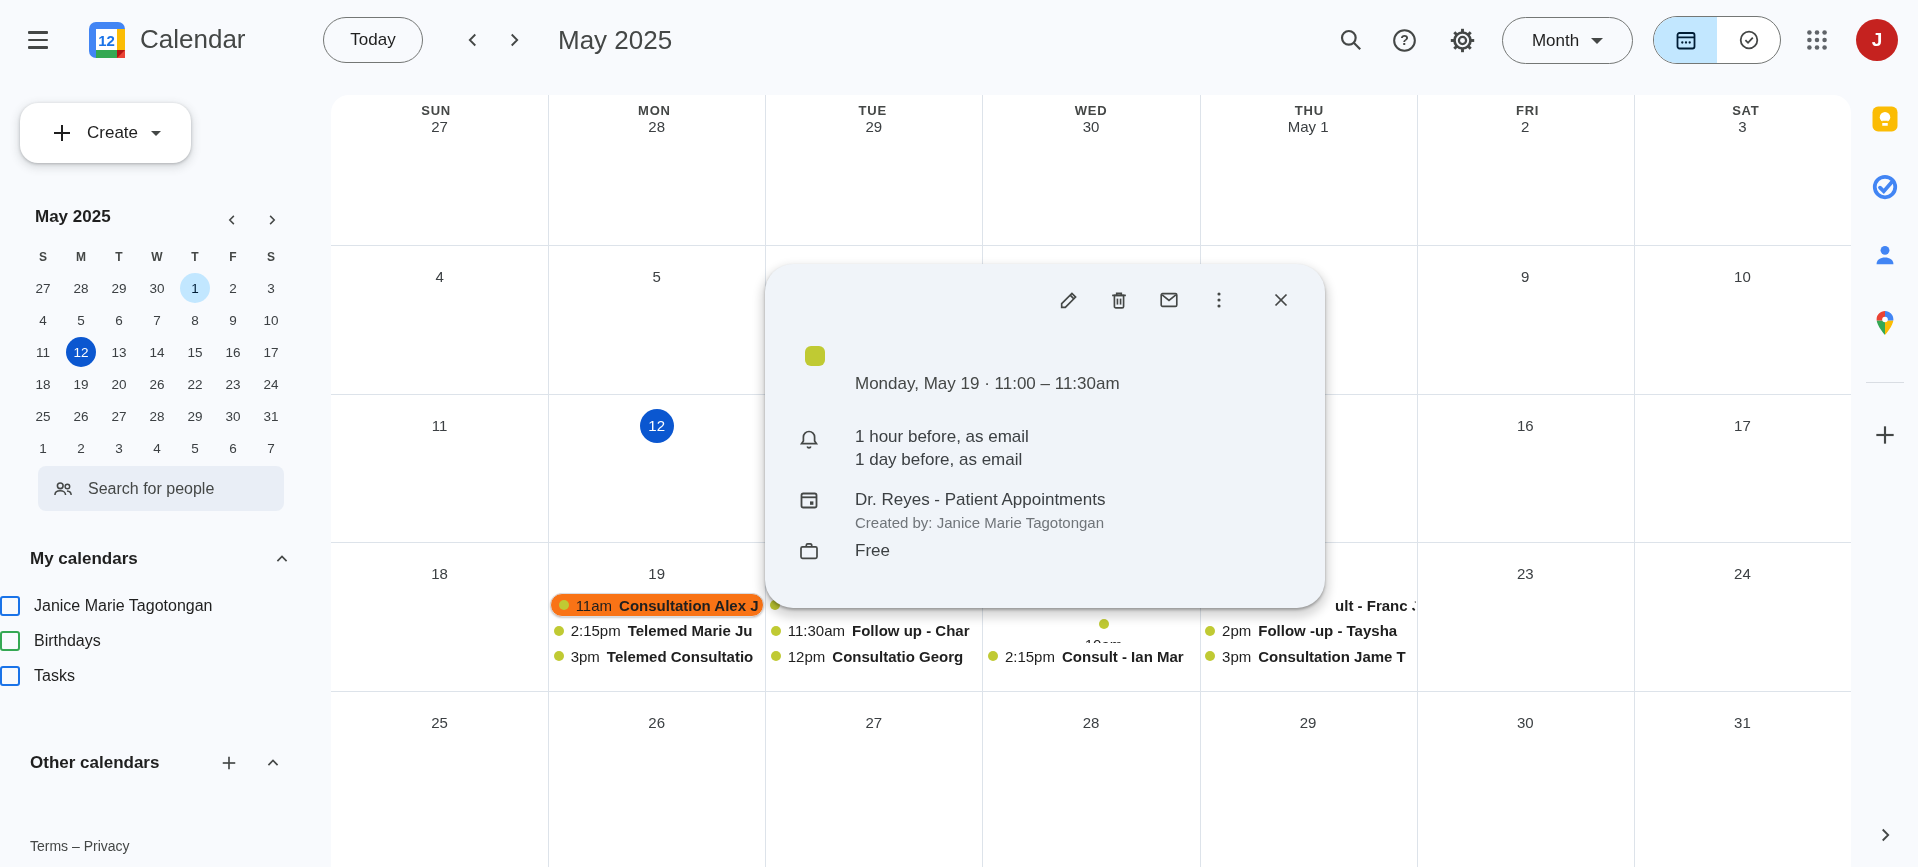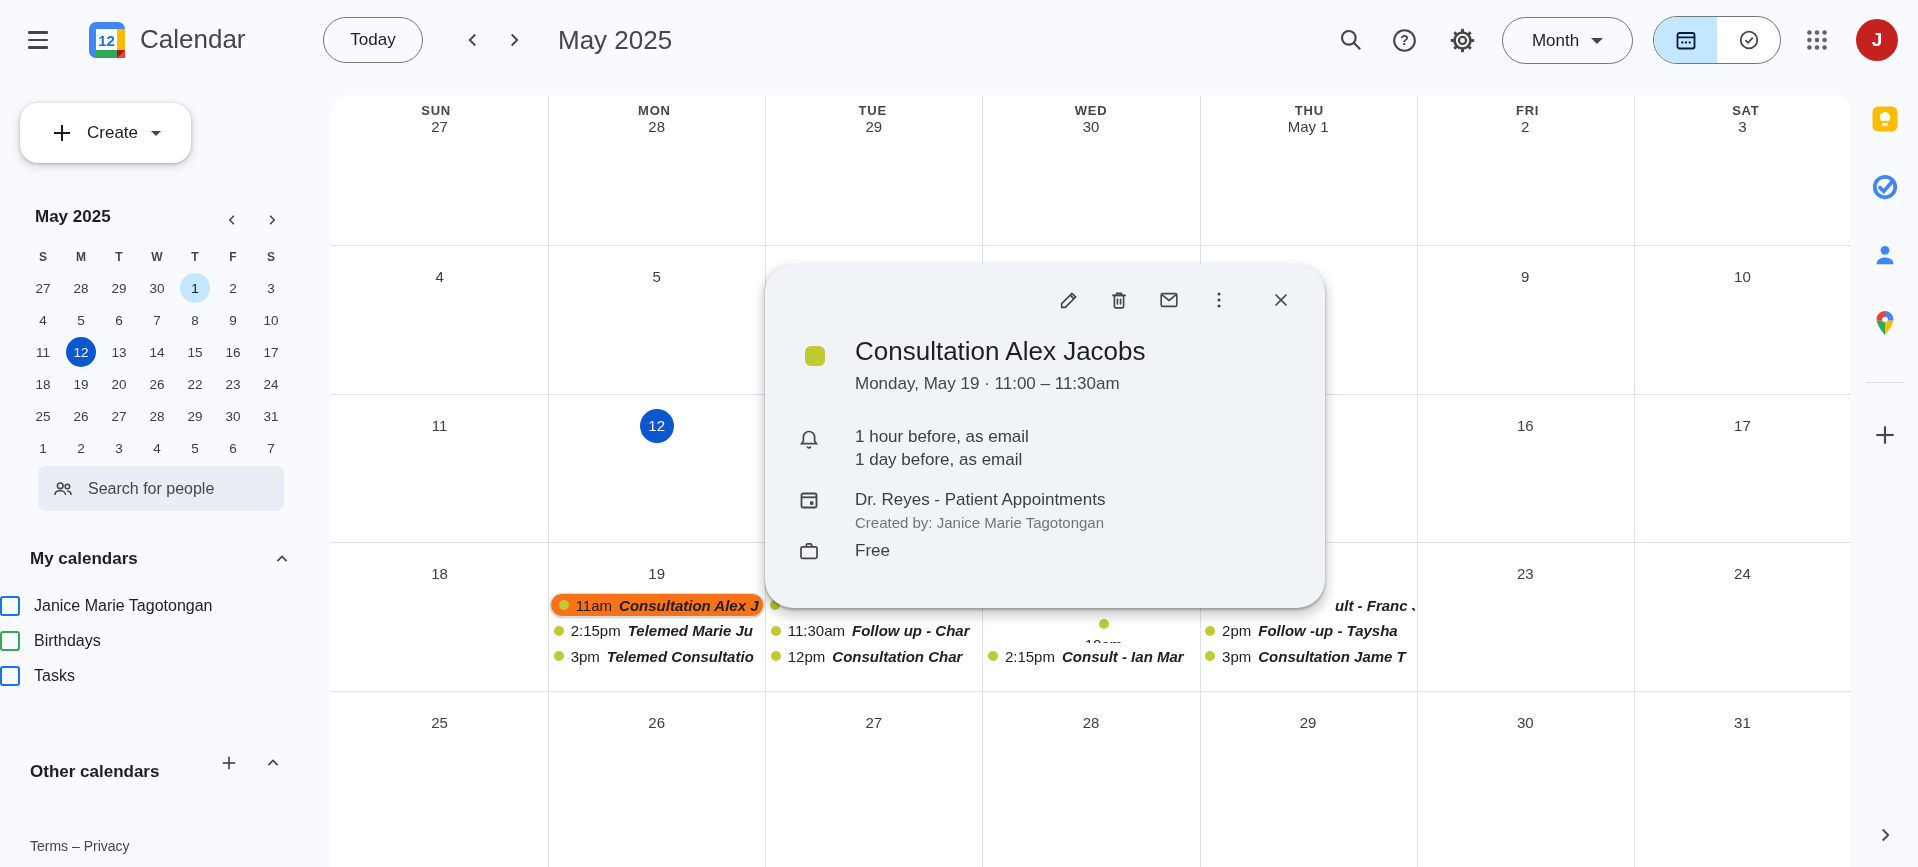--- a/index.html
+++ b/index.html
@@ -45,21 +45,21 @@
   .mc-head, .mc-grid { position:absolute; left:24px; display:grid; grid-template-columns:repeat(7,38px); }
   .mc-head { top:242px; }
   .mc-h { height:30px; display:flex; align-items:center; justify-content:center; font-size:12px; color:#444746; font-weight:700; }
   .mc-grid { top:272px; }
   .mc-cell { height:32px; display:flex; align-items:center; justify-content:center; }
   .mc-num { width:30px; height:30px; border-radius:50%; display:flex; align-items:center; justify-content:center; font-size:13.5px; color:#3c4043; }
   .mc-cell.today .mc-num { background:#0b57d0; color:#fff; }
   .mc-cell.sel .mc-num { background:#c2e7ff; color:#001d35; }
   .search-people { position:absolute; left:38px; top:466px; width:246px; height:45px; background:#e9eef6; border-radius:8px;
     display:flex; align-items:center; gap:14px; padding-left:14px; font-size:16px; color:#444746; }
-  .section-head { position:absolute; left:30px; width:262px; display:flex; align-items:flex-end; justify-content:space-between; font-size:17px; font-weight:700; color:#1f1f1f; }
+  .section-head { position:absolute; left:30px; width:262px; display:flex; align-items:center; justify-content:space-between; font-size:17px; font-weight:700; color:#1f1f1f; }
   .mycals-head { top:549px; }
   .cal-list { position:absolute; left:0; top:588px; width:300px; }
   .cal-row { height:35px; display:flex; align-items:center; gap:14px; }
   .cbx { width:20px; height:20px; border:2px solid #1a73e8; border-radius:3px; flex:0 0 auto; display:flex; align-items:center; justify-content:center; }
   .cbx .tick { width:16px; height:16px; visibility:hidden; }
   .cbx.on .tick { visibility:visible; }
   .tick polyline { fill:none; stroke:#fff; stroke-width:3.4; }
   .cal-name { font-size:16px; color:#1f1f1f; white-space:nowrap; overflow:hidden; max-width:215px; }
   .othercals-head { top:744px; }
   .oc-actions { display:flex; align-items:center; gap:6px; }
@@ -73,21 +73,21 @@
   .dh-row { position:absolute; left:0; top:8px; width:100%; display:grid; grid-template-columns:repeat(7,1fr);gap:8px; }
   .dh-item { text-align:center; font-size:13px; letter-spacing:.8px; font-weight:700; color:#444746; }
   .cells { position:absolute; inset:0; display:grid; grid-template-columns:repeat(7,1fr); grid-template-rows:150px 149px 148px 149px 176px; }
   .cell { display:flex; justify-content:center; align-items:flex-start; padding-top:21px; }
   .num { min-width:24px; height:22px; line-height:22px; text-align:center; font-size:15px; color:#3c4043; border-radius:14px; }
   .cell.today .num { width:34px; height:34px; line-height:34px; border-radius:50%; background:#0b57d0; color:#fff; margin-top:-6px; }
   .events-layer { position:absolute; left:0; top:447px; width:100%; height:149px; z-index:5; }
   .event { position:absolute; width:215px; height:24px; display:flex; align-items:center; gap:7px; padding:0 6px 0 4px;
     font-size:15px; color:#1f1f1f; white-space:nowrap; overflow:hidden; border-radius:14px; }
   .edot { width:10px; height:10px; border-radius:50%; background:var(--dot-color); flex:0 0 auto; }
-  .etitle { font-weight:700;font-style:italic; }
+  .etitle { font-weight:700; }
   .event.selected { background:#f97316; border:1px solid #dadce0; box-shadow:0 1px 2px rgba(60,64,67,.28); padding-left:8px; width:214px; }
   .event.dot-only { padding-left:3px; }
   .event.fragment { padding-left:127px; }
 
   
   .popup { position:absolute; left:765px; top:264px; width:560px; height:344px; background:#f0f4f9; border-radius:28px; z-index:50;
     box-shadow:0 6px 10px 4px rgba(0,0,0,.15),0 2px 3px rgba(0,0,0,.3); }
   .p-actions { position:absolute; top:14px; right:22px; display:flex; align-items:center; gap:6px; }
   .p-actions button { width:44px; height:44px; border-radius:50%; display:flex; align-items:center; justify-content:center; }
   .p-actions .close-b { margin-left:12px; }
@@ -590,21 +590,21 @@
         <span class="etitle"></span>
       </div>
       <div class="event" style="left: 435.786px; top: 76.5px;">
         <span class="edot"></span>
         <span class="etime">11:30am</span>
         <span class="etitle">Follow up - Char</span>
       </div>
       <div class="event" style="left: 435.786px; top: 102px;">
         <span class="edot"></span>
         <span class="etime">12pm</span>
-        <span class="etitle">Consultation Char</span>
+        <span class="etitle">Consultatio Georg</span>
       </div>
       <div class="event" style="left: 666px; top: 76.5px; flex-direction: column;">
         <span class="edot"></span>
         <span class="etime">10am</span>
         <span class="etitle">Telemed: Consult A</span>
       </div>
       <div class="event" style="left: 652.929px; top: 102px;">
         <span class="edot"></span>
         <span class="etime">2:15pm</span>
         <span class="etitle">Consult - Ian Mar</span>
@@ -658,21 +658,20 @@
         </svg>
     </button>
     <button class="close-b">
       <svg width="22" height="22" viewBox="0 0 24 24" stroke="#444746" stroke-width="1.9">
           <line x1="6" y1="6" x2="18" y2="18"></line>
           <line x1="18" y1="6" x2="6" y2="18"></line>
         </svg>
     </button>
   </div>
   <span class="swatch" style="background: rgb(192, 202, 51);"></span>
-  <h2 class="p-title">Consultation Alex Jacobs</h2>
   <div class="p-datetime">Monday, May 19 · 11:00 – 11:30am</div>
 
   <svg class="p-icon bell-i" width="24" height="24" viewBox="0 0 24 24" fill="none" stroke="#444746" stroke-width="1.7">
     <path d="M12 3.5a5.6 5.6 0 0 0-5.6 5.6v4L4.6 15.6h14.8l-1.8-2.5v-4A5.6 5.6 0 0 0 12 3.5z"></path>
     <path d="M10.2 18.5a1.9 1.9 0 0 0 3.6 0"></path>
   </svg>
   <div class="p-rems">
 
   <div class="rem-line">1 hour before, as email</div>
       <div class="rem-line">1 day before, as email</div>

